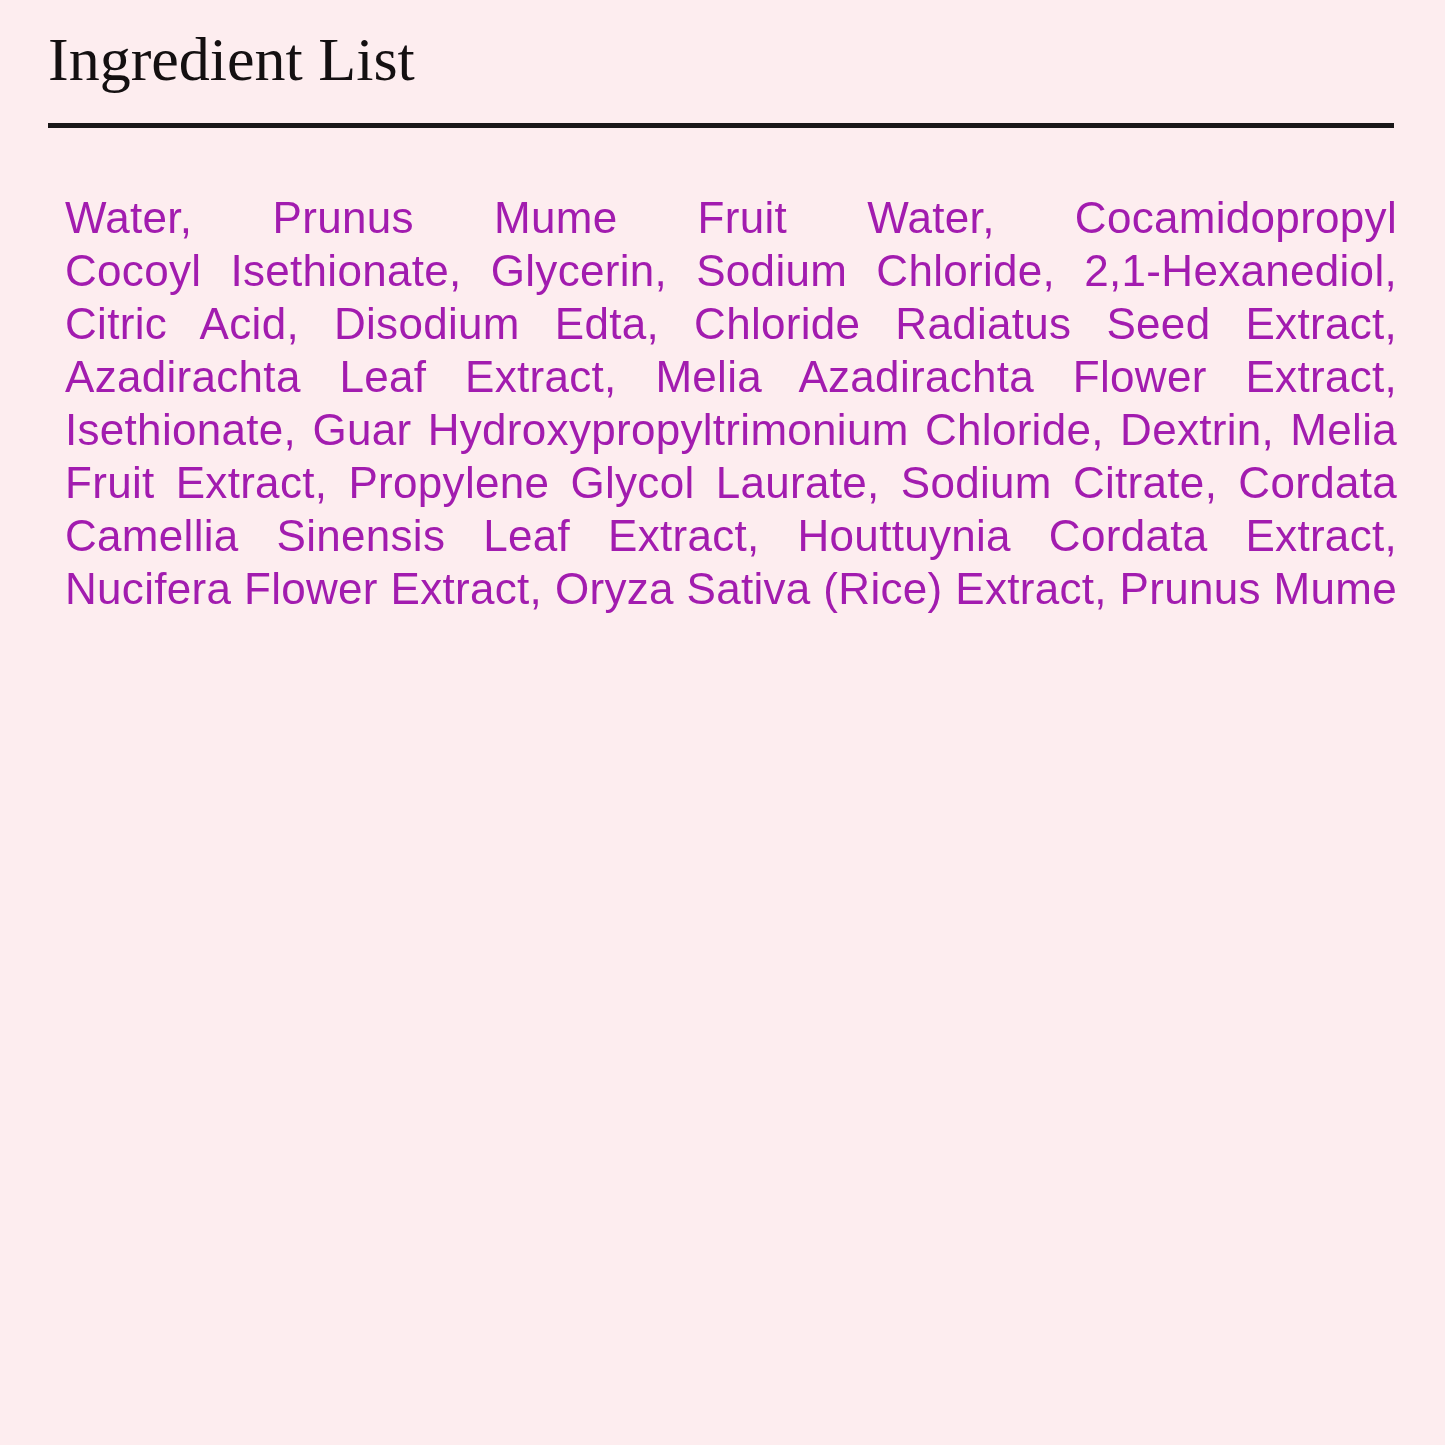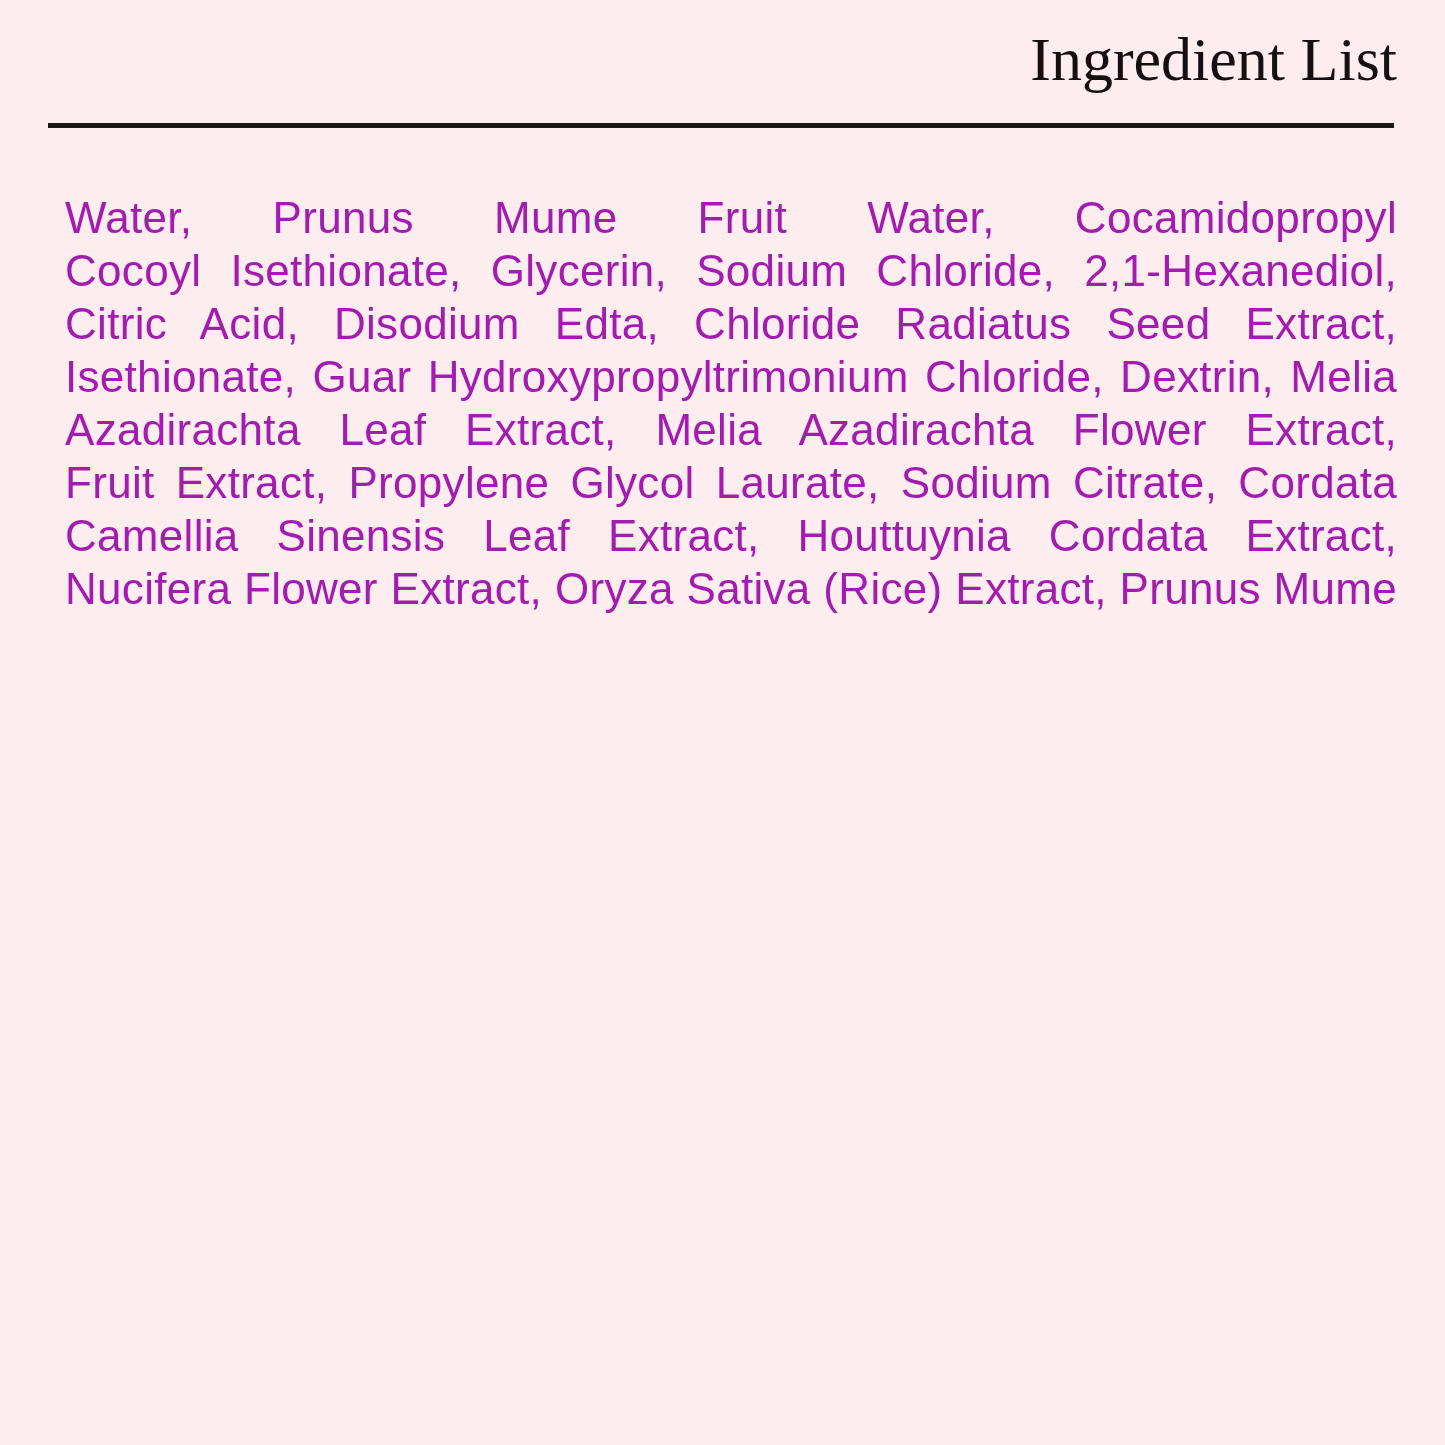--- a/index.html
+++ b/index.html
@@ -20,21 +20,20 @@
   }
   .page-title {
     margin: 0;
     padding: 28px 48px 0 48px;
     font-family: "Liberation Serif", "DejaVu Serif", serif;
     font-weight: 400;
     font-size: 62px;
     line-height: 62px;
     color: #141011;
     letter-spacing: 0px;
-    text-align: right;
   }
   .title-divider {
     height: 5px;
     background: #1a1718;
     margin: 33px 51px 0 48px;
   }
   .ingredients {
     margin: 63px 48px 0 65px;
     font-family: "Liberation Sans", "DejaVu Sans", sans-serif;
     font-weight: 400;
@@ -60,20 +59,20 @@
 <div class="page">
 
   <h1 class="page-title">Ingredient List</h1>
 
   <div class="title-divider"></div>
 
   <div class="ingredients">
     <div class="jline">Water, Prunus Mume Fruit Water, Cocamidopropyl Hydroxysultaine, Sodium</div>
     <div class="jline">Cocoyl Isethionate, Glycerin, Sodium Chloride, 2,1-Hexanediol,</div>
     <div class="jline">Citric Acid, Disodium Edta, Chloride Radiatus Seed Extract, Sodium</div>
+    <div class="jline">Azadirachta Leaf Extract, Melia Azadirachta Flower Extract, Gardenia Florida</div>
     <div class="jline">Isethionate, Guar Hydroxypropyltrimonium Chloride, Dextrin, Melia</div>
-    <div class="jline">Azadirachta Leaf Extract, Melia Azadirachta Flower Extract, Gardenia Florida</div>
     <div class="jline">Fruit Extract, Propylene Glycol Laurate, Sodium Citrate, Cordata Glycol,</div>
     <div class="jline">Camellia Sinensis Leaf Extract, Houttuynia Cordata Extract, Nelumbo</div>
     <div class="jline">Nucifera Flower Extract, Oryza Sativa (Rice) Extract, Prunus Mume Fruit</div>
   </div>
 
 </div>
 
 </body></html>

